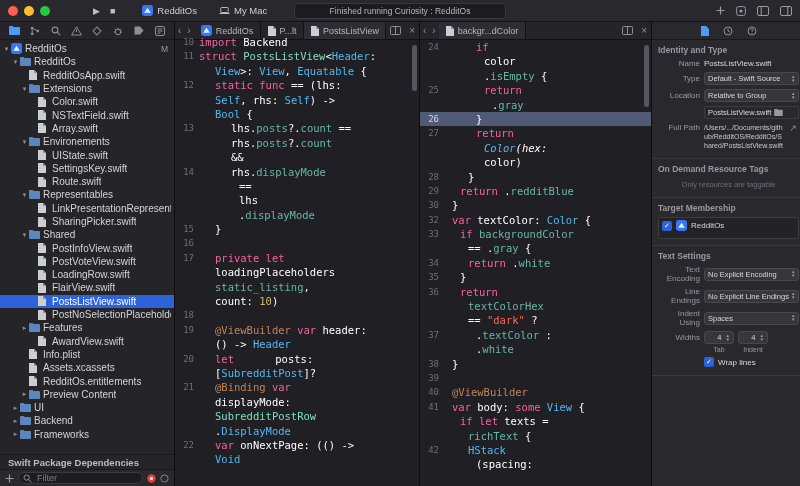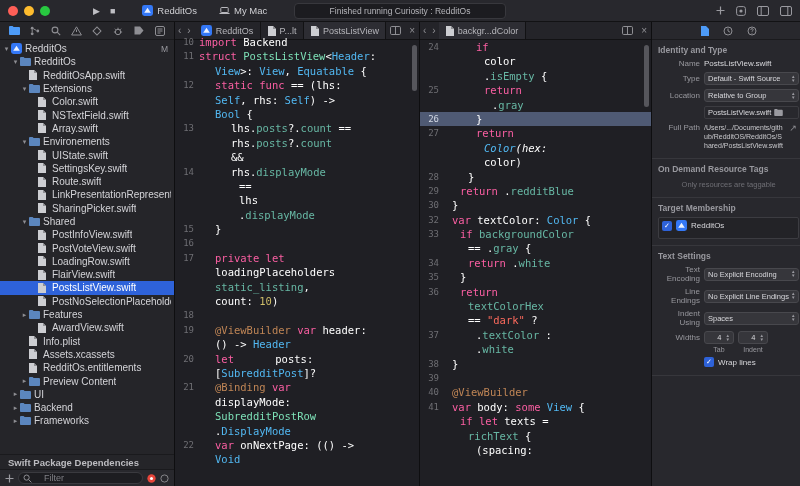--- a/index.html
+++ b/index.html
@@ -25,21 +25,21 @@
 .tree{flex:1;overflow:hidden;padding-top:2px}
 .nrow{height:13.3px;display:flex;align-items:center;white-space:nowrap;overflow:hidden;color:#d4d4d8;font-size:10px;padding-right:3px}
 .nrow.sel{background:var(--accent);color:#fff}
 .disc{flex:0 0 9px;width:9px;font-size:7px;color:#8e8e93;text-align:center}
 .nrow.sel .disc{color:#cfe0ff}
 .fic{flex:0 0 14px;width:14px;display:flex;align-items:center}
 .nlab{overflow:hidden}
 .badge{margin-left:auto;color:#9a9aa0;font-size:8.5px;padding:0 3px}
 .spd{height:15px;flex:0 0 15px;border-top:1px solid #1a1a1d;display:flex;align-items:center;padding:0 8px;font-size:9.5px;font-weight:bold;color:#bcbcc0;white-space:nowrap}
 .filterbar{height:17px;flex:0 0 17px;border-top:1px solid #1a1a1d;background:#28282d;display:flex;align-items:center;gap:4px;padding:0 5px}
-.ffield{flex:1;height:12px;background:#1d1d21;border:1px solid #3a3a3f;border-radius:6px;display:flex;align-items:center;gap:12px;padding:0 4px;overflow:hidden}
+.ffield{flex:1;height:12px;background:#1d1d21;border:1px solid #3a3a3f;border-radius:6px;display:flex;align-items:center;gap:5px;padding:0 4px;overflow:hidden}
 .fph{color:#7f7f85;font-size:9px}
 
 .editor{display:flex;flex-direction:column;position:relative;border-right:1px solid #0e0e10;background:#1f1f24;min-height:0}
 .edl{flex:0 0 245px;width:245px}
 .edr{flex:0 0 232px;width:232px}
 .tabbar{height:18px;flex:0 0 18px;background:#242429;border-bottom:1px solid #121214;display:flex;align-items:stretch;font-size:9px;color:#b6b6bb;overflow:hidden}
 .chev{display:flex;align-items:center;padding:0 3px;color:#8e8e93;font-size:10px}
 .tab{display:flex;align-items:center;gap:4px;padding:0 7px;border-right:1px solid #121214;white-space:nowrap;overflow:hidden;max-width:96px}
 .tab.active{background:#2d2d33}
 .tic{display:flex;align-items:center}
@@ -298,20 +298,29 @@
           <div class="nrow" style="padding-left: 29px;">
             <span class="disc"></span>
             <span class="fic">
               <svg width="8" height="10" viewBox="0 0 8 10">
                 <path d="M0 0h5l3 3v7H0z" fill="#cdced2"></path>
                 <path d="M5 0l3 3H5z" fill="#8f9094"></path>
               </svg>
             </span>
             <span class="nlab">Route.swift</span>
           </div>
+          <div class="nrow" style="padding-left: 20px;">
+            <span class="disc">▾</span>
+            <span class="fic">
+              <svg width="11" height="9" viewBox="0 0 11 9">
+                <path d="M0 1.1C0 .5.5 0 1.1 0h2.5l1 1h5.3c.6 0 1.1.5 1.1 1.1v5.8c0 .6-.5 1.1-1.1 1.1H1.1C.5 9 0 8.5 0 7.9z" fill="#5b86be"></path>
+              </svg>
+            </span>
+            <span class="nlab">Representables</span>
+          </div>
           <div class="nrow" style="padding-left: 29px;">
             <span class="disc"></span>
             <span class="fic">
               <svg width="8" height="10" viewBox="0 0 8 10">
                 <path d="M0 0h5l3 3v7H0z" fill="#cdced2"></path>
                 <path d="M5 0l3 3H5z" fill="#8f9094"></path>
               </svg>
             </span>
             <span class="nlab">LinkPresentationRepresenta...</span>
           </div>
@@ -806,20 +815,24 @@
             <span class="gut">41</span>
             <span class="ct" style="padding-left: 8px;"><span style="color: rgb(252, 95, 163);">var</span><span style="color: rgb(255, 255, 255);"> body: </span><span style="color: rgb(252, 95, 163);">some</span><span style="color: rgb(255, 255, 255);"> </span><span style="color: rgb(82, 184, 242);">View</span><span style="color: rgb(255, 255, 255);"> {</span></span>
           </div>
           <div class="crow">
             <span class="gut"></span>
             <span class="ct" style="padding-left: 16px;"><span style="color: rgb(252, 95, 163);">if</span><span style="color: rgb(255, 255, 255);"> </span><span style="color: rgb(252, 95, 163);">let</span><span style="color: rgb(255, 255, 255);"> texts =</span></span>
           </div>
           <div class="crow">
             <span class="gut"></span>
             <span class="ct" style="padding-left: 24px;"><span style="color: rgb(103, 183, 164);">richText</span><span style="color: rgb(255, 255, 255);"> {</span></span>
+          </div>
+          <div class="crow">
+            <span class="gut">42</span>
+            <span class="ct" style="padding-left: 24px;"><span style="color: rgb(82, 184, 242);">HStack</span></span>
           </div>
           <div class="crow">
             <span class="gut"></span>
             <span class="ct" style="padding-left: 32px;"><span style="color: rgb(255, 255, 255);">(spacing:</span></span>
           </div>
         </div>
       <div class="sbar">
           <div class="thumb t2"></div>
         </div>
     </section>

